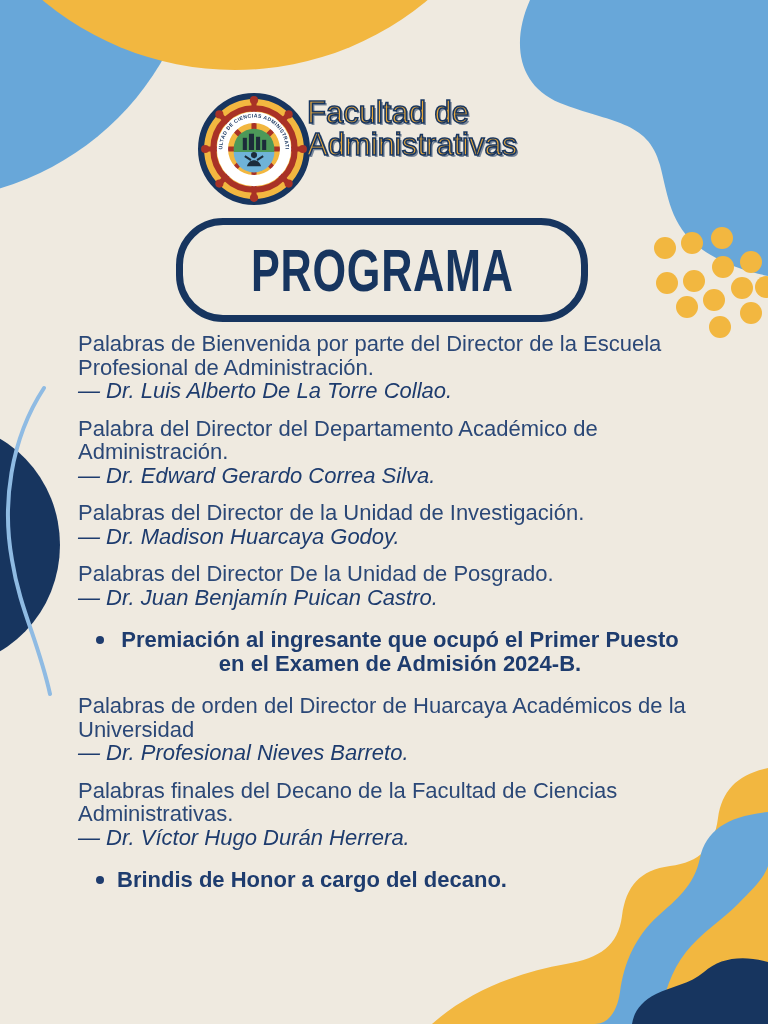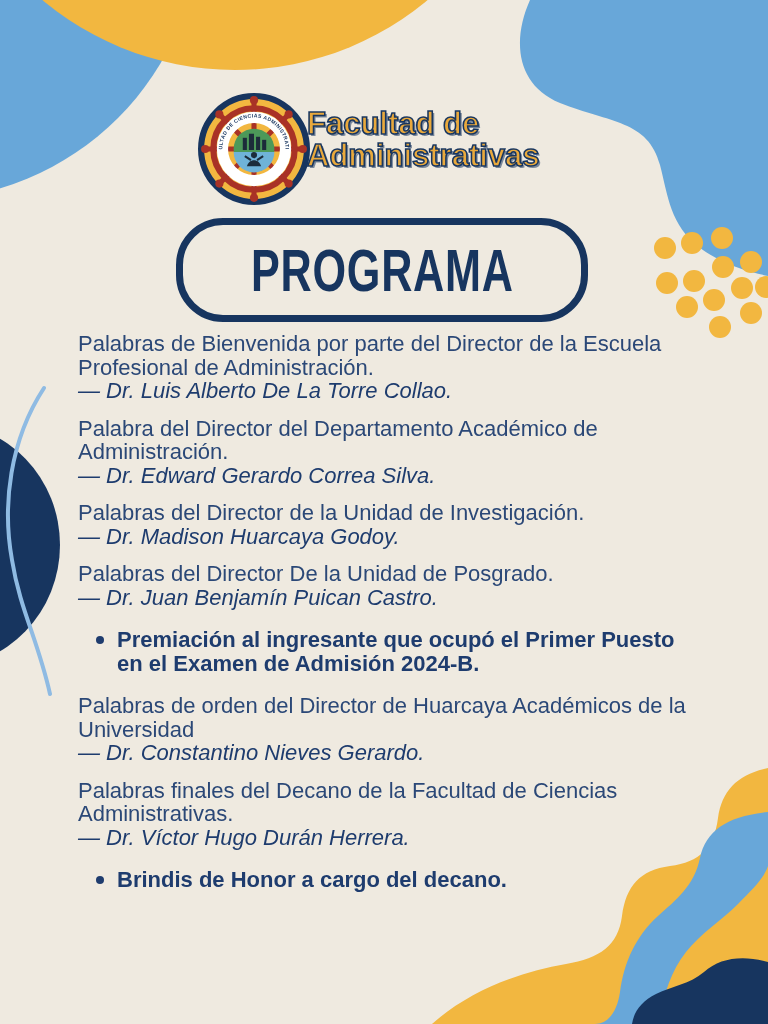--- a/index.html
+++ b/index.html
@@ -7,41 +7,41 @@
     --gold:#E9A93C; --text:#2B4877; --text-bold:#1E3C6E; --red:#A93226; --green:#4C9959;
   }
   *{box-sizing:border-box;}
   html,body{margin:0;padding:0;}
   body{width:768px;height:1024px;overflow:hidden;font-family:"Liberation Sans",sans-serif;}
   .canvas{position:relative;width:768px;height:1024px;background:var(--bg);overflow:hidden;}
   .deco{position:absolute;inset:0;width:768px;height:1024px;pointer-events:none;}
 
   
   .logo-wrap{position:absolute;left:198px;top:93px;width:112px;height:112px;}
-  .header-title{position:absolute;left:307px;top:108px;width:300px;line-height:32px;
-    font-size:31px;font-weight:700;color:var(--gold);letter-spacing:0;
+  .header-title{position:absolute;left:307px;top:97px;width:300px;line-height:32px;
+    font-size:31px;font-weight:400;color:var(--gold);letter-spacing:0;
     -webkit-text-stroke:1.6px var(--navy);
     text-shadow:2px 2px 0 rgba(23,53,95,.55);}
   .header-title span{display:block;}
 
   
   .program-pill{position:absolute;left:176px;top:218px;width:412px;height:104px;
     border:7px solid var(--navy);border-radius:47px;display:flex;align-items:center;justify-content:center;}
   .program-pill .pill-text{display:inline-block;transform:scaleX(.72);transform-origin:center;
     font-size:60px;font-weight:800;color:var(--navy);letter-spacing:1px;white-space:nowrap;}
 
   
   .program-list{position:absolute;left:78px;top:332px;width:622px;color:var(--text);
     font-size:22px;line-height:23.5px;}
   .entry{margin:0 0 14px 0;}
   .entry p{margin:0;}
   .entry-speaker{font-weight:normal;font-style:italic;color:var(--text-bold);}
   .bullet{display:flex;gap:13px;margin:19px 0 19px 18px;}
   .bullet .dot{flex:none;width:8px;height:8px;border-radius:50%;background:var(--text-bold);margin-top:8px;}
-  .bullet p{margin:0;font-weight:bold;color:var(--text-bold);max-width:566px;}
+  .bullet p{margin:0;font-weight:bold;color:var(--text-bold);max-width:566px;text-align:center;}
 </style>
 </head>
 <body>
 
 <div class="canvas">
 
   <svg class="deco" viewBox="0 0 768 1024">
 
     <circle cx="-80" cy="-80" r="280" fill="var(--blue)"></circle>
 
@@ -151,21 +151,21 @@
       <div class="entry">
         <p class="entry-text">Palabras del Director De la Unidad de Posgrado.</p>
         <p class="entry-speaker">— Dr. Juan Benjamín Puican Castro.</p>
       </div>
       <div class="bullet">
         <span class="dot"></span>
         <p>Premiación al ingresante que ocupó el Primer Puesto en el Examen de Admisión 2024-B.</p>
       </div>
       <div class="entry">
         <p class="entry-text">Palabras de orden del Director de Huarcaya Académicos de la Universidad</p>
-        <p class="entry-speaker">— Dr. Constantino Nieves Gerardo.</p>
+        <p class="entry-speaker">— Dr. Profesional Nieves Barreto.</p>
       </div>
       <div class="entry">
         <p class="entry-text">Palabras finales del Decano de la Facultad de Ciencias Administrativas.</p>
         <p class="entry-speaker">— Dr. Víctor Hugo Durán Herrera.</p>
       </div>
       <div class="bullet">
         <span class="dot"></span>
         <p>Brindis de Honor a cargo del decano.</p>
       </div>
     </div>

